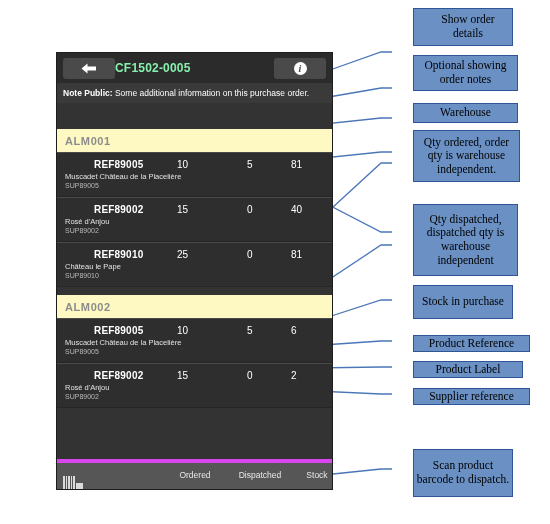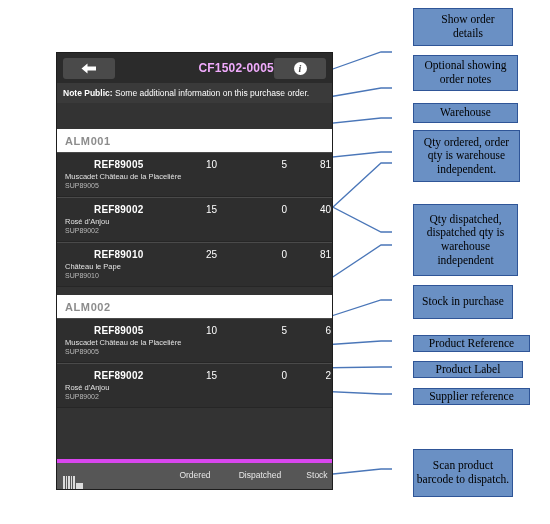--- a/index.html
+++ b/index.html
@@ -56,45 +56,45 @@
     background: #ffffff;
     color: #4a4a4a;
     font-size: 10px;
     font-weight: bold;
     font-style: italic;
     line-height: 13px;
     text-align: center;
     font-family: "Liberation Serif", serif;
   }
   .title {
-    color: #f0abfc;
+    color: #86efac;
     font-size: 12px;
     font-weight: bold;
     letter-spacing: 0.2px;
     flex: 1 1 auto;
-    text-align: right;
+    text-align: left;
   }
 
   .note {
     background: #3a3a3a;
     color: #ffffff;
     font-size: 8.5px;
     padding: 5px 6px 5px 6px;
     line-height: 1.2;
     white-space: nowrap;
   }
   .note b { font-weight: bold; }
 
   .wh-header {
     color: #8c8c8c;
     font-size: 11px;
     font-weight: bold;
     letter-spacing: 0.6px;
     padding: 6px 8px 5px 8px;
-    background: #ffffff;
+    background: #fef9c3;
   }
   .wh-spacer-top { height: 26px; background: #333333; }
 
   .row {
     position: relative;
     background: #2e2e2e;
     border-top: 1px solid #4a4a4a;
     border-bottom: 1px solid #262626;
     padding: 6px 8px 7px 8px;
     box-sizing: border-box;
@@ -114,21 +114,21 @@
   .row .sup {
     color: #b9b9b9;
     font-size: 7px;
     margin-top: 1px;
   }
   .nums { position: absolute; top: 6px; left: 0; right: 0; height: 14px; }
   .num {
     position: absolute;
     color: #ffffff;
     font-size: 10px;
-    text-align: right;
+    text-align: left;
     width: 40px;
   }
   .num.ordered    { left: 120px; }
   .num.dispatched { left: 190px; }
   .num.stock      { left: 234px; }
 
   .filler { background: #333333; }
 
   .bottombar {
     position: absolute;

